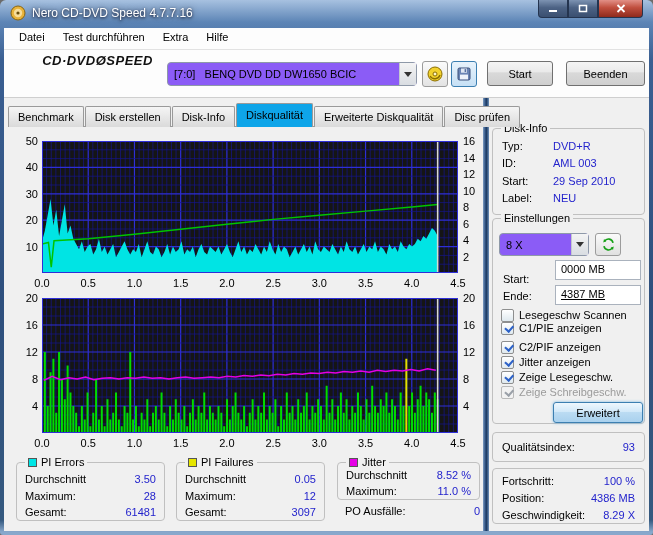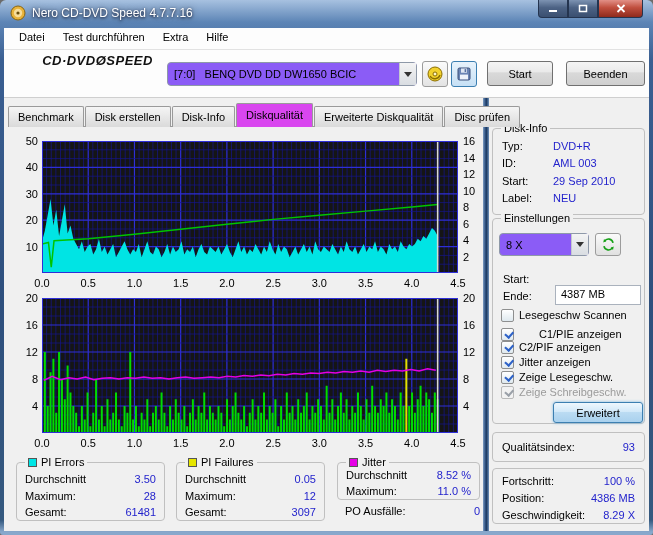--- a/index.html
+++ b/index.html
@@ -34,21 +34,21 @@
   .arrow-down{width:0;height:0;border-left:4px solid transparent;border-right:4px solid transparent;border-top:5px solid #333;}
   .tool-btn{position:absolute;top:11px;width:26px;height:26px;border:1px solid #9c9c9c;border-radius:3px;
     background:linear-gradient(#fbfbfb,#e3e3e3);display:flex;align-items:center;justify-content:center;}
   .tool-btn.active{border:1px solid #3c7fb1;background:linear-gradient(#e8f3fc,#c6e0f5);}
   .push-btn{position:absolute;top:11px;height:25px;border:1px solid #707070;border-radius:3px;
     background:linear-gradient(#f4f4f4,#e9e9e9 45%,#d9d9d9 46%,#cfcfcf);display:flex;align-items:center;justify-content:center;}
   .workarea{position:absolute;left:0;top:70px;width:645px;height:433px;background:#f0f0f0;}
   .tabs{position:absolute;left:4px;top:5px;height:24px;display:flex;align-items:flex-end;z-index:3;}
   .tab{height:21px;line-height:20px;padding:0 9px;background:linear-gradient(#f5f5f5,#dadada);
     border:1px solid #9a9a9a;border-bottom:none;border-radius:2px 2px 0 0;margin-right:1px;cursor:default;}
-  .tab.active{height:24px;line-height:23px;background:#d946ef;position:relative;z-index:4;margin-top:25px;}
+  .tab.active{height:24px;line-height:23px;background:#0ea5e9;position:relative;z-index:4;margin-top:25px;}
   .pane-line{position:absolute;left:4px;top:28px;width:506px;height:1px;background:#9a9a9a;z-index:2;}
   .v-sep{position:absolute;left:479px;top:0px;width:6px;height:433px;
     background:linear-gradient(90deg,#7c9cc3,#2d4f7e 40%,#1f3c63 60%,#6e92bc);}
   .plot{position:absolute;width:416px;}
   .plot svg{display:block;width:100%;height:100%;}
   .tick{position:absolute;color:#000;font-size:11px;}
   .tick.yl{width:28px;text-align:right;}
   .tick.xc{transform:translateX(-50%);}
   .groupbox{position:absolute;border:1px solid #c0c0c0;border-radius:4px;background:#f0f0f0;}
   .gb-title{position:absolute;top:-7px;left:8px;background:#f0f0f0;padding:0 3px;white-space:nowrap;display:flex;align-items:center;}
@@ -624,28 +624,29 @@
         </div>
         <div class="small-btn" style="left:102px;top:14px;">
           <svg width="15" height="15" viewBox="0 0 16 16">
             <path d="M3.2 9.8 a4.8 4.8 0 0 0 9 1.4" fill="none" stroke="#17a017" stroke-width="1.7"></path>
             <polygon points="13.6,10.2 10.4,11.4 12.8,13.8" fill="#17a017"></polygon>
             <path d="M12.8 6.2 a4.8 4.8 0 0 0 -9 -1.4" fill="none" stroke="#17a017" stroke-width="1.7"></path>
             <polygon points="2.4,5.8 5.6,4.6 3.2,2.2" fill="#17a017"></polygon>
           </svg>
         </div>
         <span class="kv" style="left:10px;top:46px;margin-top:8px;">Start:</span>
+        <div class="textbox" style="left:62px;top:41px;width:86px;height:20px;">0000 MB</div>
         <span class="kv" style="left:10px;top:71px;">Ende:</span>
-        <div class="textbox" style="left:62px;top:66px;width:86px;height:20px;">4387 MB</div>
+        <div class="textbox" style="left:62px;top:66px;width:86px;height:20px;text-decoration:underline;">4387 MB</div>
         <div id="cb-container">
             <div class="cb-row" style="top: 89px;">
               <span class="cb-box"></span>
               <span class="cb-label">Lesegeschw Scannen</span>
             </div>
-            <div class="cb-row" style="top: 108px; gap: 20px;">
+            <div class="cb-row" style="top: 102px;">
               <span class="cb-box checked"></span>
               <span class="cb-label">C1/PIE anzeigen</span>
             </div>
             <div class="cb-row" style="top: 121px;">
               <span class="cb-box checked"></span>
               <span class="cb-label">C2/PIF anzeigen</span>
             </div>
             <div class="cb-row" style="top: 136px;">
               <span class="cb-box checked"></span>
               <span class="cb-label">Jitter anzeigen</span>

